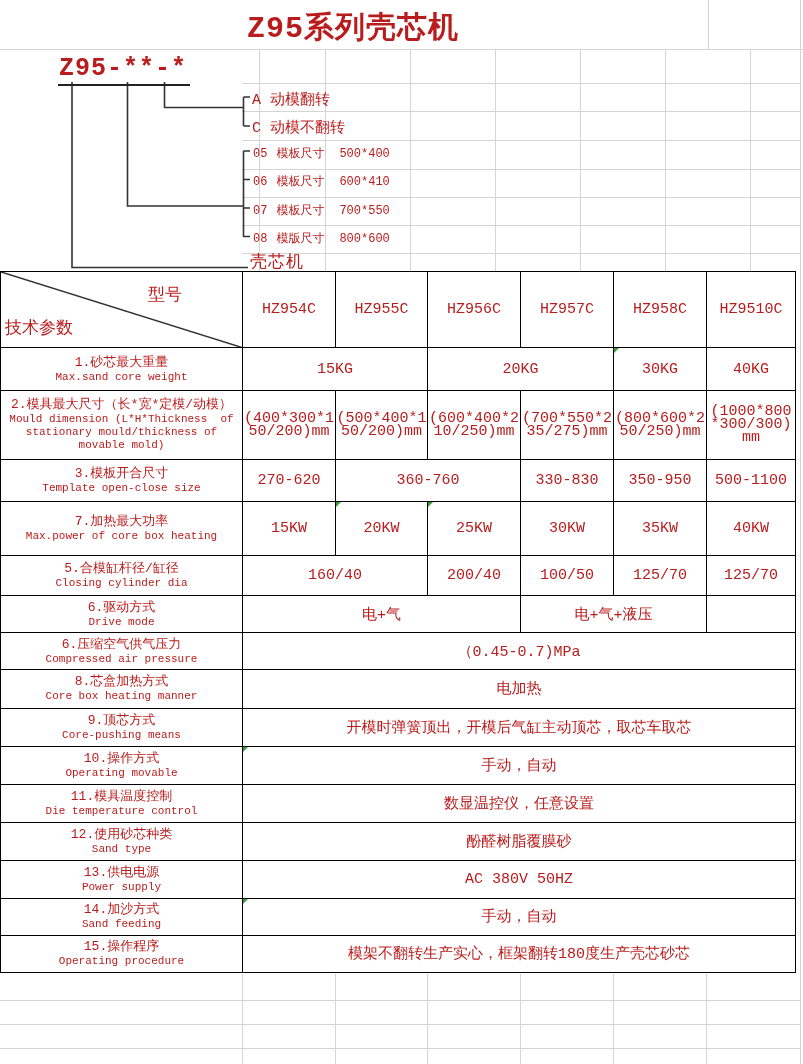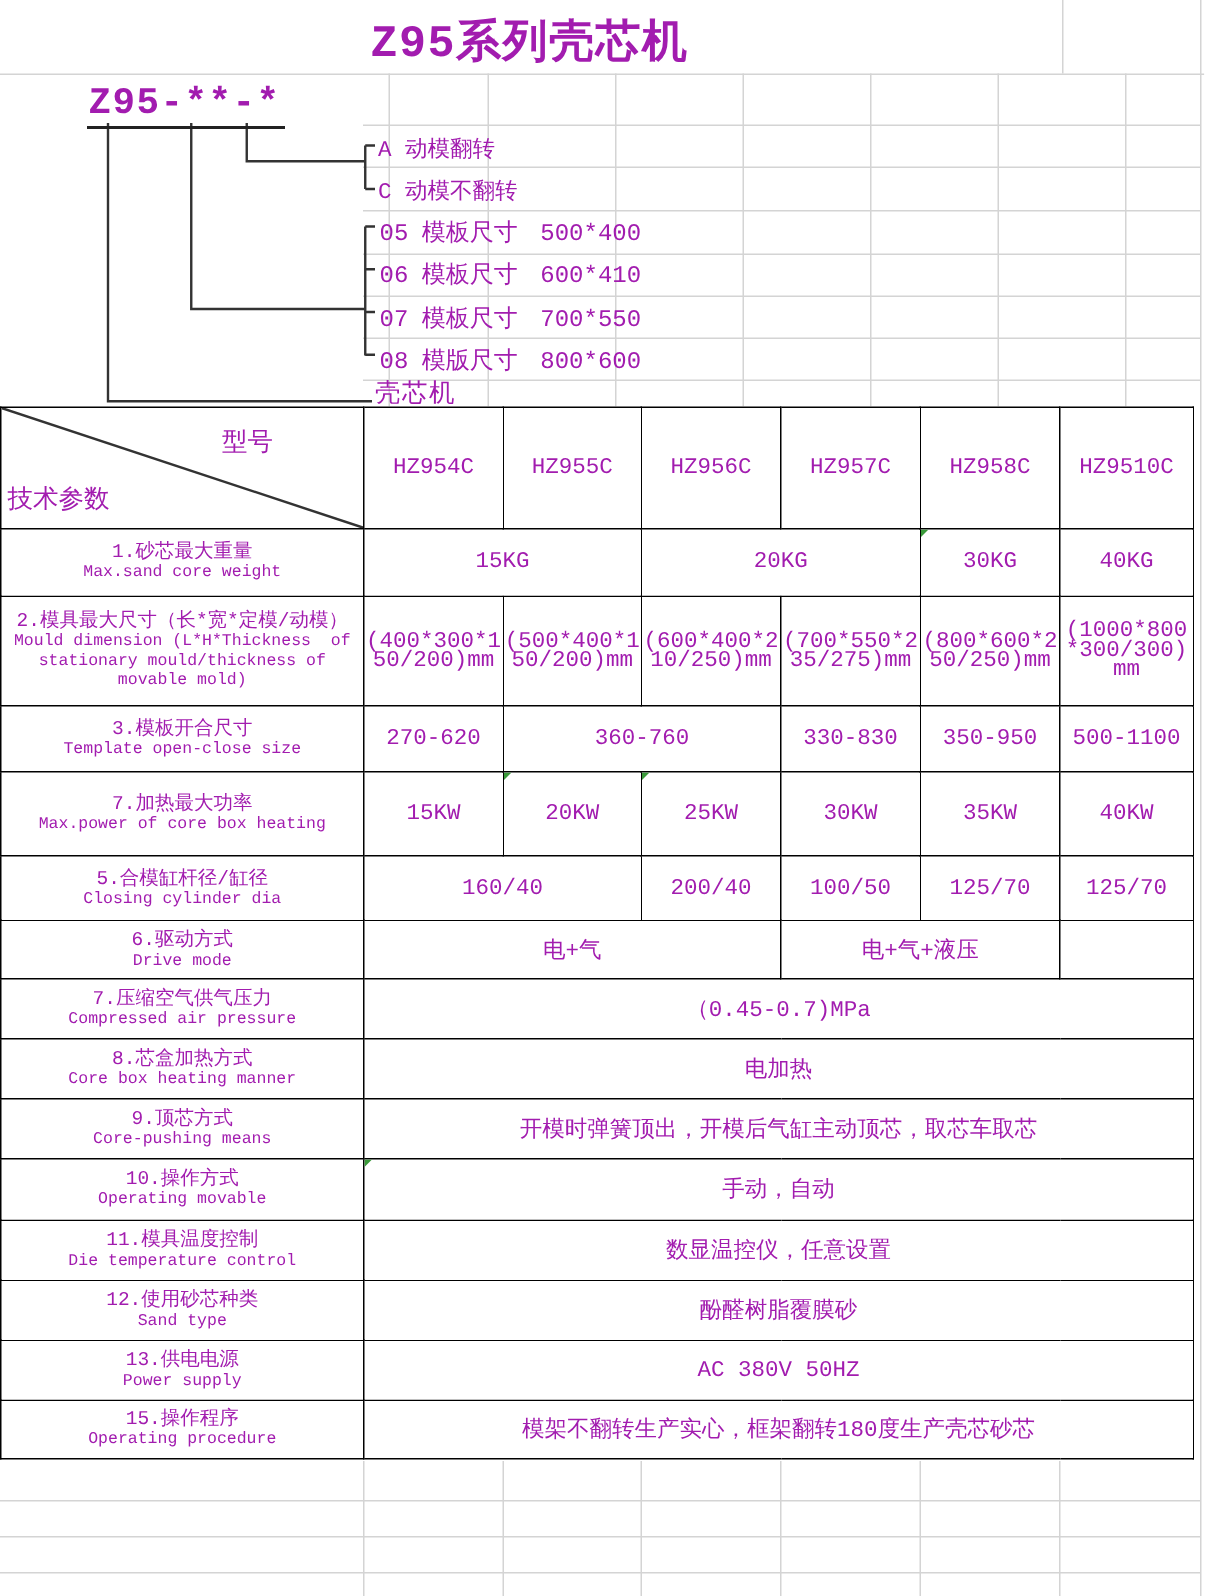--- a/index.html
+++ b/index.html
@@ -1,30 +1,30 @@
 <!DOCTYPE html>
 <html><head>
 <meta charset="utf-8">
 <style>
   html,body{margin:0;padding:0;background:#fff;}
   .stage{position:relative;width:803px;height:1064px;background:#fff;overflow:hidden;
-         font-family:"Liberation Mono","DejaVu Sans Mono",monospace;color:#a21caf;}
+         font-family:"Liberation Mono","DejaVu Sans Mono",monospace;color:#b91c1c;}
   
   .gl{position:absolute;background:#d4d4d4;}
   .gl-v{width:1px;}
   .gl-h{height:1px;}
   
   .title{position:absolute;left:0;top:7px;width:706px;text-align:center;
          font-size:30px;font-weight:bold;letter-spacing:1px;}
   
   .diagram-svg{position:absolute;left:0;top:0;pointer-events:none;}
   .model-code{position:absolute;left:58px;top:54px;font-size:25px;font-weight:bold;
               letter-spacing:1px;border-bottom:2px solid #222;padding:0 3px 1px 1px;}
   .branch{position:absolute;left:252px;font-size:15px;white-space:nowrap;}
-  .sizerow{position:absolute;left:253px;font-size:16px;white-space:nowrap;}
+  .sizerow{position:absolute;left:253px;font-size:12px;white-space:nowrap;}
   .gap8{margin-left:9px;} .gap14{margin-left:15px;}
   .machine-label{position:absolute;left:250px;top:250px;font-size:17px;letter-spacing:1px;}
   
   table.spec{position:absolute;left:0;top:271px;border-collapse:collapse;table-layout:fixed;
              width:795px;height:702px;background:#fff;}
   table.spec td{border:1px solid #000;padding:0;text-align:center;vertical-align:middle;
                 font-size:15px;overflow:hidden;position:relative;background:#fff;}
   td.lbl{text-align:left;vertical-align:middle;padding:1px 2px 1px 3px;}
   .zh{font-size:13px;line-height:16px;}
   .en{font-size:11px;line-height:13px;white-space:pre-wrap;}
@@ -189,21 +189,21 @@
       <td class="lbl">
             <div class="zh">6.驱动方式</div>
             <div class="en">Drive mode</div>
           </td>
       <td colspan="3">电+气</td>
       <td colspan="2">电+气+液压</td>
       <td></td>
     </tr>
     <tr style="height:35px;">
       <td class="lbl">
-            <div class="zh">7.压缩空气供气压力</div>
+            <div class="zh">6.压缩空气供气压力</div>
             <div class="en">Compressed air pressure</div>
           </td>
       <td colspan="6">（0.45-0.7)MPa</td>
     </tr>
     <tr style="height:36px;">
       <td class="lbl">
             <div class="zh">8.芯盒加热方式</div>
             <div class="en">Core box heating manner</div>
           </td>
       <td colspan="6">电加热</td>
@@ -235,20 +235,27 @@
             <div class="en">Sand type</div>
           </td>
       <td colspan="6">酚醛树脂覆膜砂</td>
     </tr>
     <tr style="height:35px;">
       <td class="lbl">
             <div class="zh">13.供电电源</div>
             <div class="en">Power supply</div>
           </td>
       <td colspan="6">AC 380V 50HZ</td>
+    </tr>
+    <tr style="height:35px;">
+      <td class="lbl">
+            <div class="zh">14.加沙方式</div>
+            <div class="en">Sand feeding</div>
+          </td>
+      <td colspan="6"><span class="flag"></span><span>手动，自动</span></td>
     </tr>
     <tr style="height:35px;">
       <td class="lbl">
             <div class="zh">15.操作程序</div>
             <div class="en">Operating procedure</div>
           </td>
       <td colspan="6">模架不翻转生产实心，框架翻转180度生产壳芯砂芯</td>
     </tr>
   </tbody>
     </table>

